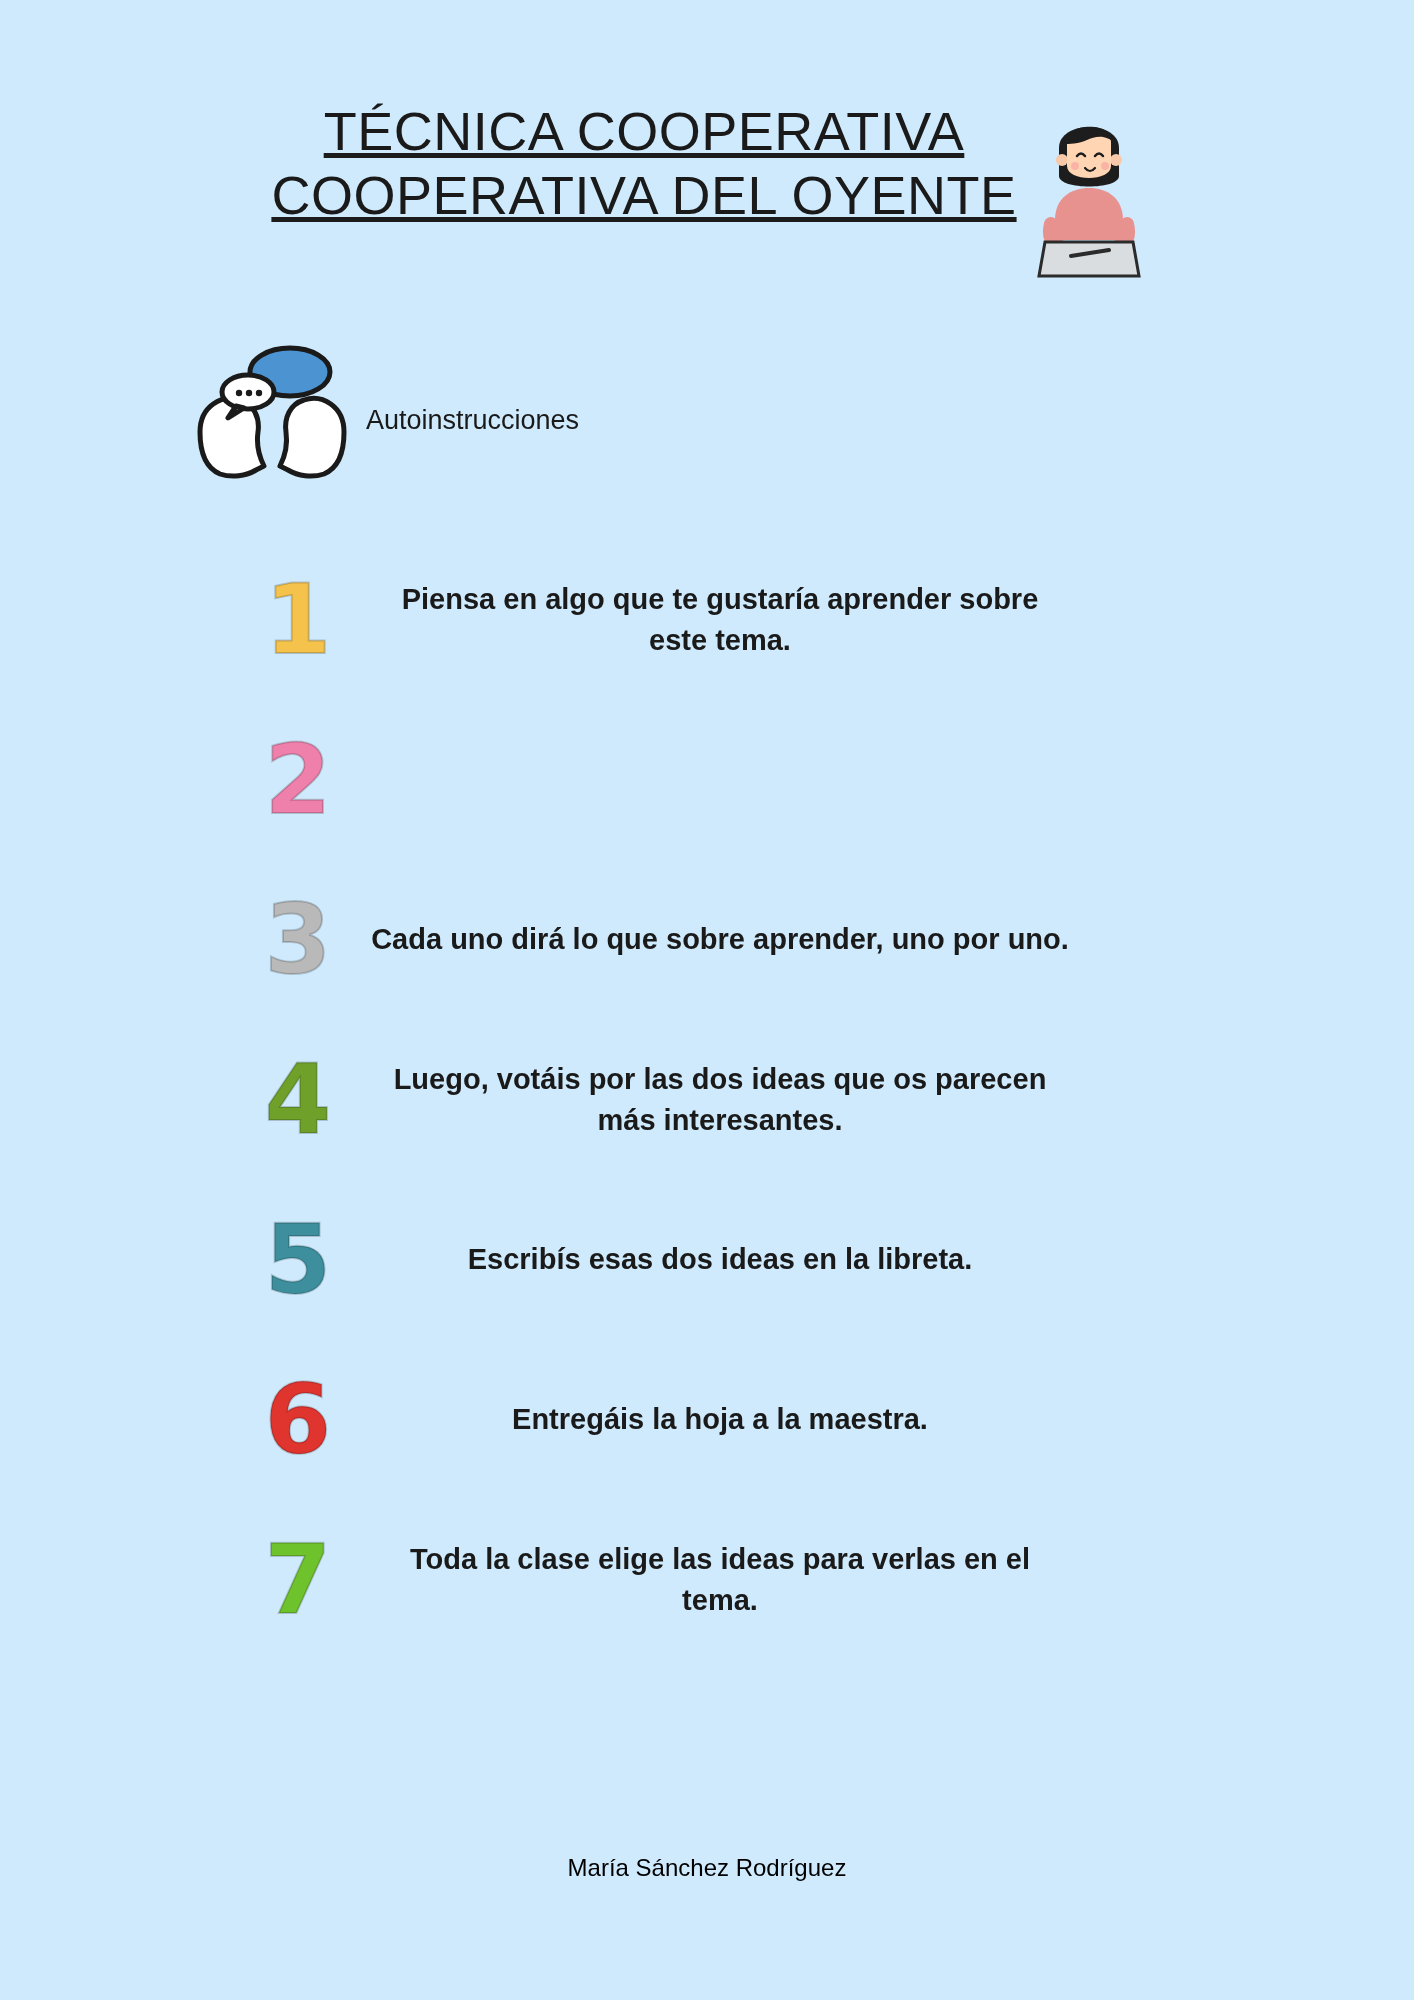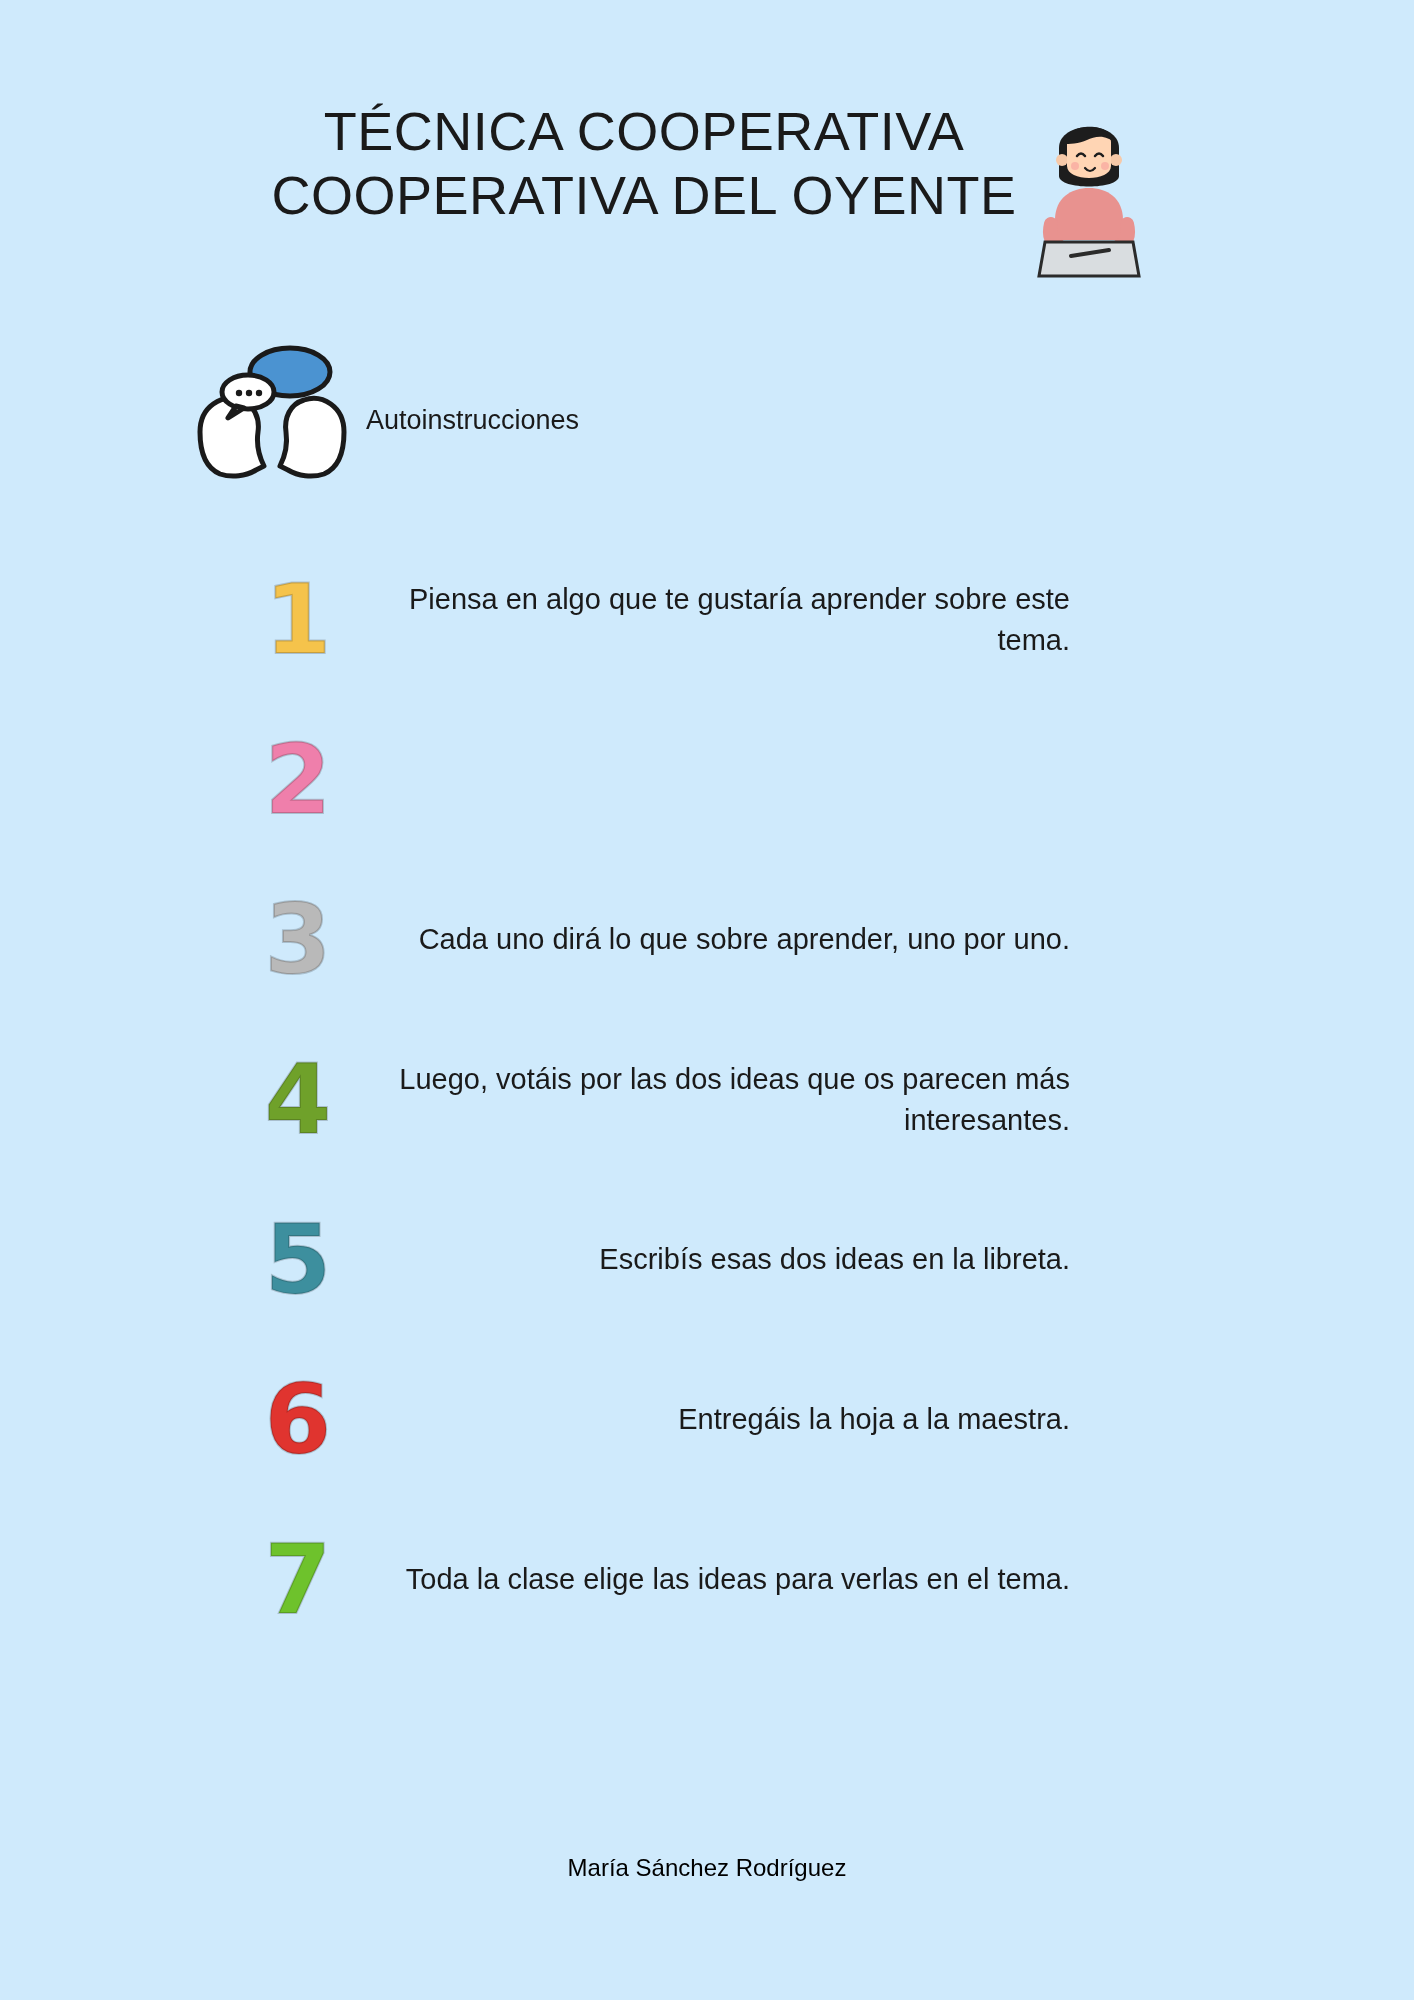--- a/index.html
+++ b/index.html
@@ -26,20 +26,21 @@
   
   .header {
     position: absolute;
     top: 100px;
     left: 0;
     width: 1414px;
     display: flex;
     flex-direction: row;
     align-items: flex-start;
     justify-content: center;
+    text-decoration: underline;
   }
   .title-block {
     text-align: center;
     line-height: 1.18;
   }
   .title-line {
     font-size: 54px;
     font-weight: 400;
     letter-spacing: 0.5px;
     color: #1a1a1a;
@@ -107,23 +108,24 @@
     width: 96px;
     flex: 0 0 auto;
     text-align: center;
     font-family: "DejaVu Sans", sans-serif;
     -webkit-text-stroke: 2px rgba(0,0,0,0.18);
   }
   .step-text {
     font-size: 29px;
     line-height: 1.42;
     color: #1a1a1a;
-    text-align: right;
+    text-align: center;
     width: 700px;
     margin-left: 24px;
+    font-weight: bold;
   }
 
   
   .footer {
     position: absolute;
     bottom: 118px;
     left: 0;
     width: 1414px;
     text-align: center;
     font-size: 24px;

